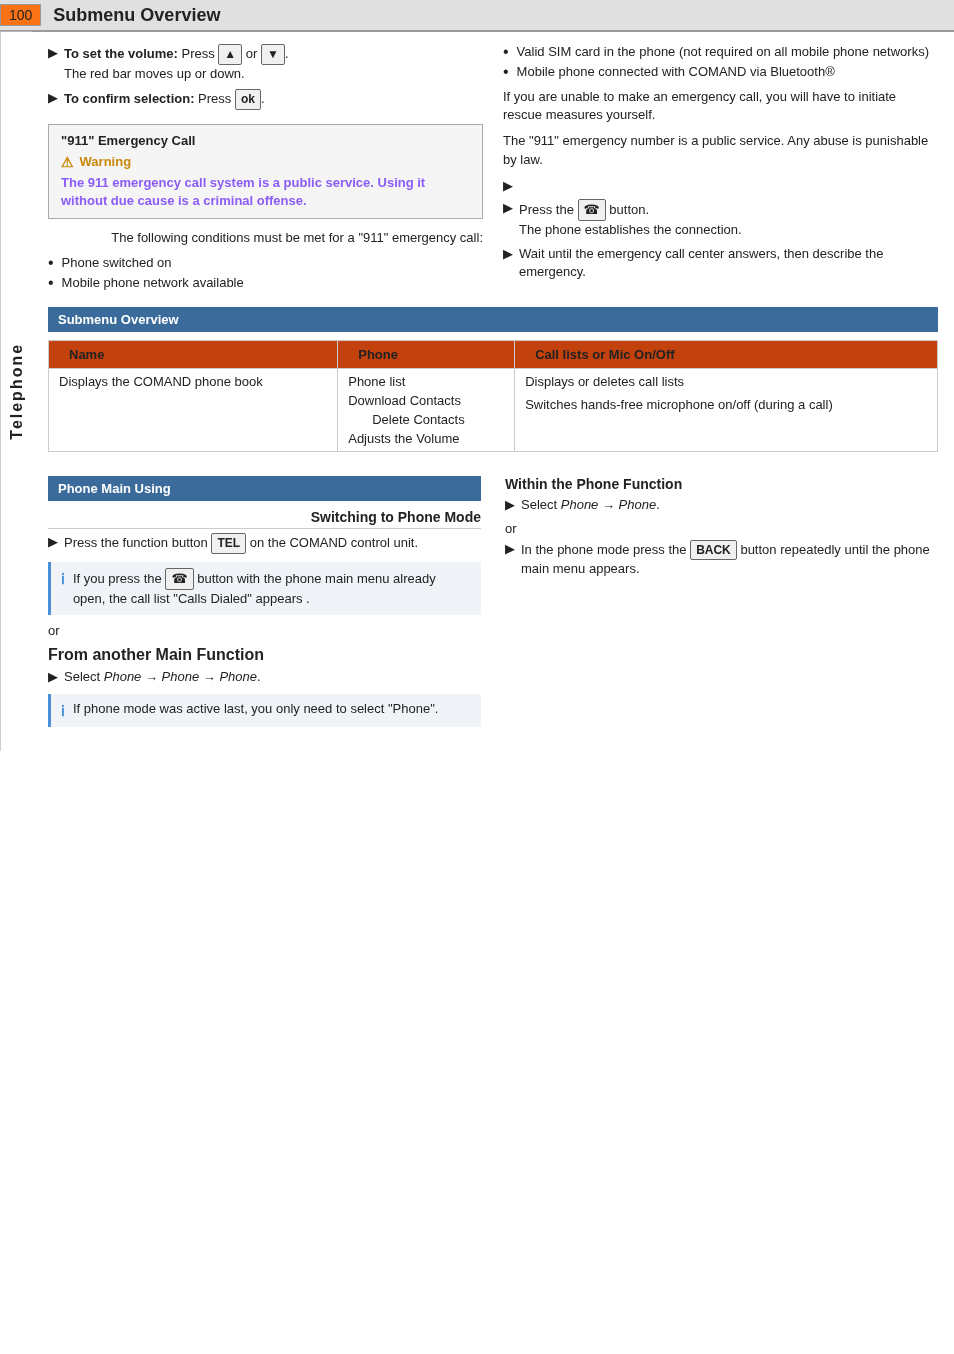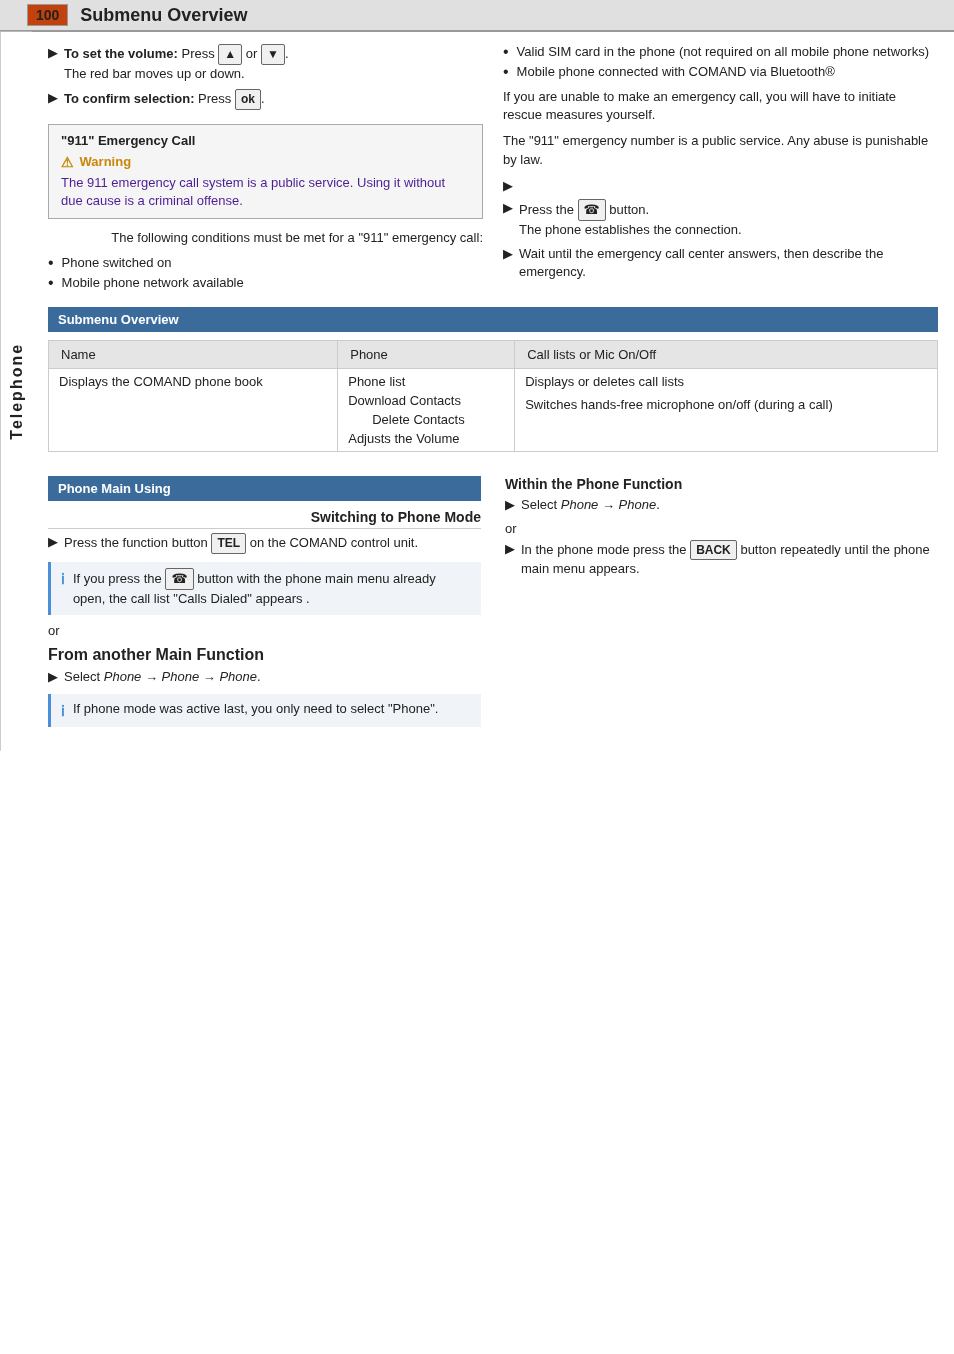--- a/index.html
+++ b/index.html
@@ -14,29 +14,28 @@
 
     
     .page-header {
       background: #e0e0e0;
       border-bottom: 2px solid #999;
       display: flex;
       align-items: center;
       padding: 4px 0 4px 0;
     }
     .page-number {
-      background: #c2410c;
+      background: #f97316;
       border: 1px solid #999;
       padding: 2px 8px;
-      font-weight: bold;
+      font-weight: normal;
       font-size: 14px;
       margin-right: 12px;
       min-width: 40px;
       text-align: center;
-      margin-left: 27px;
     }
     .page-title {
       font-size: 18px;
       font-weight: bold;
       color: #222;
     }
 
     
     .layout {
       display: flex;
@@ -136,22 +135,22 @@
       font-weight: bold;
       font-size: 13px;
       margin-bottom: 4px;
     }
     .warning-icon {
       margin-right: 6px;
       font-size: 14px;
     }
     .warning-text-body {
       font-size: 13px;
-      color: #4c1d95;
-      font-weight: normal;
+      color: #8b5cf6;
+      font-weight: bold;
       line-height: 1.4;
     }
 
     
     .dot-bullet {
       display: flex;
       align-items: flex-start;
       margin-bottom: 4px;
       font-size: 13px;
     }
@@ -193,24 +192,24 @@
     }
 
     
     .submenu-table {
       width: 100%;
       border-collapse: collapse;
       margin-bottom: 12px;
       font-size: 13px;
     }
     .submenu-table th {
-      background: #e5e5e5;
+      background: #c2410c;
       border: 1px solid #ccc;
-      padding: 6px 12px;
-      font-weight: normal;
+      padding: 6px 20px;
+      font-weight: bold;
       text-align: left;
     }
     .submenu-table td {
       border: 1px solid #ccc;
       padding: 5px 10px;
       vertical-align: top;
     }
     .submenu-table tr:nth-child(even) td {
       background: #f9f9f9;
     }

